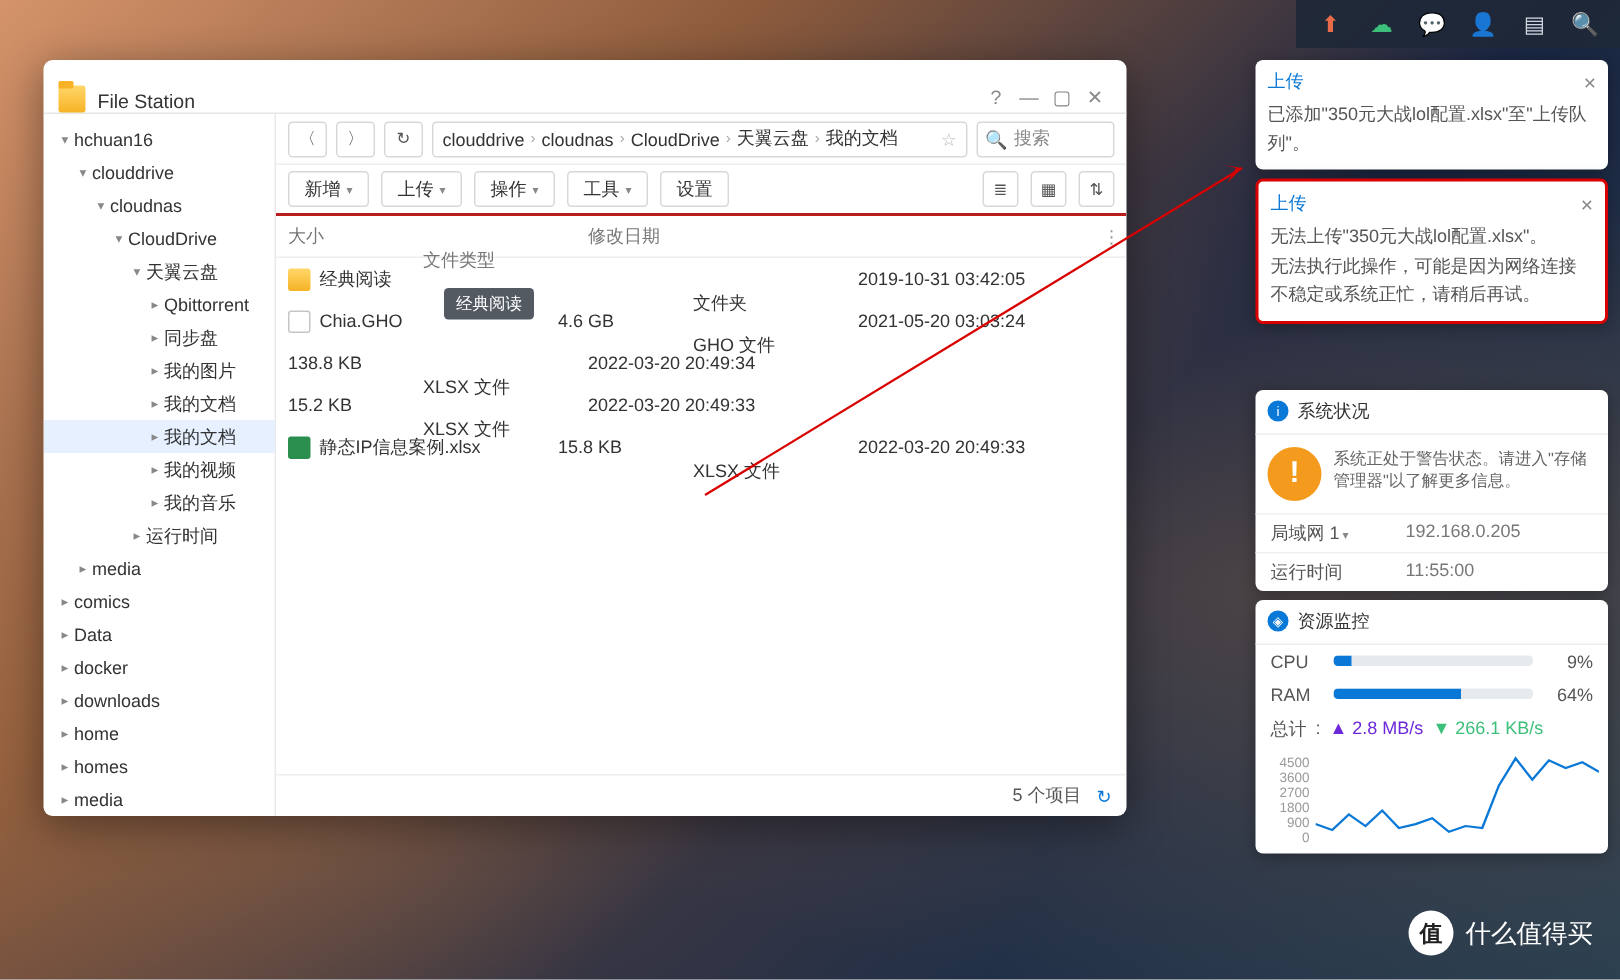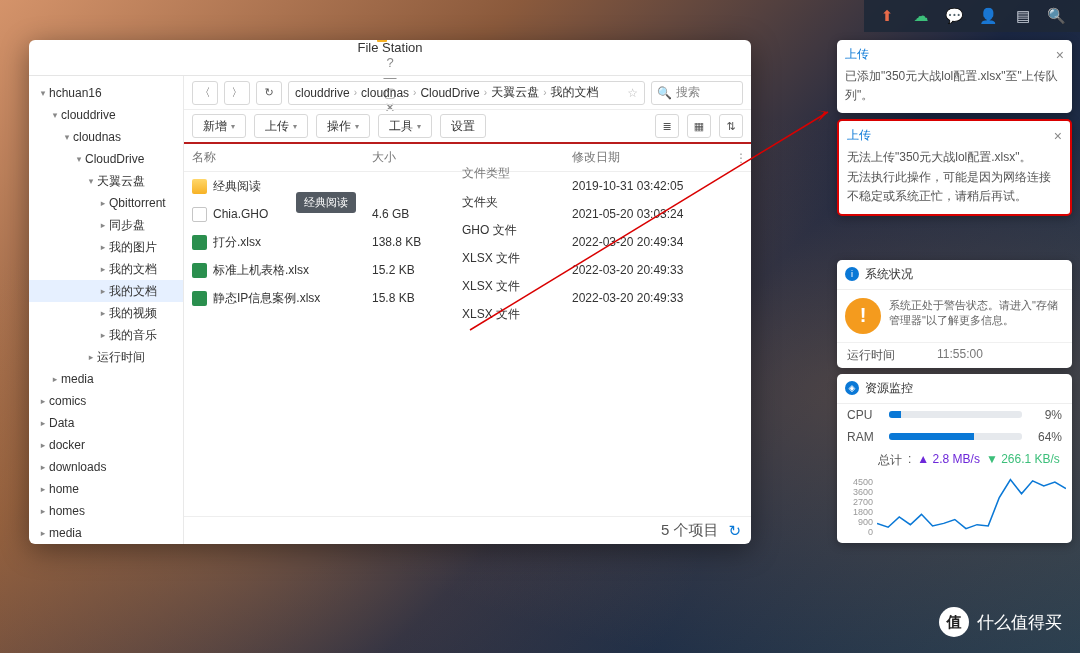--- a/index.html
+++ b/index.html
@@ -5,21 +5,21 @@
 * { margin: 0; padding: 0; box-sizing: border-box; font-family: -apple-system, "Microsoft YaHei", "Segoe UI", sans-serif; }
 body { width: 1080px; height: 653px; overflow: hidden; background: linear-gradient(135deg, #d4936a 0%, #8b5a3c 30%, #1a2642 60%, #2c4050 100%); position: relative; }
 .bg-wave { position: absolute; inset: 0; background: radial-gradient(ellipse at 20% 80%, rgba(180,120,70,0.4) 0%, transparent 40%), radial-gradient(ellipse at 80% 60%, rgba(180,120,70,0.3) 0%, transparent 50%); }
 
 
 .taskbar { position: absolute; top: 0; right: 0; height: 32px; display: flex; align-items: center; gap: 16px; padding: 0 14px; background: rgba(30,40,55,0.9); }
 .taskbar .ico { width: 18px; height: 18px; display: flex; align-items: center; justify-content: center; color: #cfd5df; cursor: pointer; font-size: 15px; }
 
 
 .fs-window { position: absolute; left: 29px; top: 40px; width: 722px; height: 504px; background: #fff; border-radius: 6px; box-shadow: 0 6px 28px rgba(0,0,0,0.4); display: flex; flex-direction: column; overflow: hidden; }
-.fs-titlebar { height: 36px; display: flex; align-items: center; padding: 0 10px; border-bottom: 1px solid #e5e5e5; flex-direction: column; }
+.fs-titlebar { height: 36px; display: flex; align-items: flex-end; padding: 0 10px; border-bottom: 1px solid #e5e5e5; }
 .fs-titlebar .app-icon { width: 18px; height: 18px; background: linear-gradient(#ffd76a,#f7b225); border-radius: 2px; margin-right: 8px; position: relative; }
 .fs-titlebar .app-icon::before { content:''; position:absolute; top:-3px; left:0; width:10px; height:5px; background:#f7b225; border-radius:1px; }
 .fs-titlebar .title { font-size: 13px; color: #333; flex: 1; }
 .fs-titlebar .wbtn { width: 22px; height: 22px; display:flex; align-items:center; justify-content:center; color:#888; cursor:pointer; font-size:13px; }
 
 .fs-body { flex:1; display:flex; overflow:hidden; }
 
 
 .tree { width: 155px; border-right:1px solid #e9e9e9; overflow:auto; padding: 6px 0; font-size:12px; color:#333; }
 .tree-item { display:flex; align-items:center; height:22px; padding-right:6px; cursor:pointer; white-space:nowrap; }
@@ -47,21 +47,21 @@
 .col-name { width:180px; display:flex; align-items:center; gap:6px; }
 .col-size { width:90px; }
 .col-type { width:110px;margin-top:32px; }
 .col-date { flex:1; }
 .col-menu { width:20px; color:#999; text-align:center; }
 .file-ico { width:15px; height:15px; border-radius:2px; flex-shrink:0; }
 .ico-folder { background:linear-gradient(#ffd76a,#f7b225); }
 .ico-gho { background:#fff; border:1px solid #c6c6c6; }
 .ico-xlsx { background:#2a8f4e; }
 .tooltip { position:absolute; left:112px; top:48px; background:#535a62; color:#fff; font-size:11px; padding:3px 8px; border-radius:3px; }
-.status { height:28px; border-top:1px solid #eee; display:flex; align-items:center; justify-content:flex-end; padding:0 10px; gap:10px; font-size:15px; color:#555; }
+.status { height:28px; border-top:1px solid #eee; display:flex; align-items:center; justify-content:flex-end; padding:0 10px; gap:10px; font-size:12px; color:#555; }
 .refresh { color:#0a78d6; cursor:pointer; }
 
 
 .arrow-svg { position:absolute; left:340px; top:90px; pointer-events:none; }
 
 
 .widgets { position:absolute; right:8px; top:40px; width:235px; display:flex; flex-direction:column; gap:6px; }
 .widget { background:#fff; border-radius:5px; box-shadow:0 2px 10px rgba(0,0,0,0.3); font-size:12px; color:#555; }
 .wg-head { display:flex; align-items:center; padding:6px 8px 2px; }
 .wg-head .ttl { color:#0a78d6; font-weight:500; flex:1; }
@@ -78,21 +78,21 @@
 .info-row { display:flex; padding:4px 10px; border-top:1px solid #f0f0f0; }
 .info-row .k { width:90px; color:#555; }
 .info-row .v { color:#777; }
 .lan-dd { font-size:8px; color:#888; margin-left:2px; }
 
 .res-row { display:flex; align-items:center; padding:4px 10px; gap:8px; }
 .res-row .k { width:34px; color:#555; }
 .bar { flex:1; height:7px; background:#e6e9ed; border-radius:3px; overflow:hidden; }
 .bar-fill { height:100%; background:#0a78d6; }
 .res-row .pct { width:32px; text-align:right; color:#555; }
-.total-row { padding:4px 10px; display:flex; gap:6px; color:#555;margin-left:31px; }
+.total-row { padding:4px 10px; display:flex; gap:6px; color:#555; }
 .up { color:#6d28d9; }
 .dn { color:#3cbf7a; }
 .chart { height:70px; padding:4px 6px 8px 40px; position:relative; }
 .chart .ylabels { position:absolute; left:6px; top:4px; bottom:8px; width:30px; display:flex; flex-direction:column; justify-content:space-between; font-size:9px; color:#999; text-align:right; }
 .chart svg { width:100%; height:100%; }
 
 
 .logo { position:absolute; right:18px; bottom:16px; display:flex; align-items:center; gap:8px; color:#fff; font-size:17px; font-weight:500; }
 .logo-badge { width:30px; height:30px; border-radius:50%; background:#fff; color:#222; display:flex; align-items:center; justify-content:center; font-weight:bold; font-size:15px; }
 </style>
@@ -248,21 +248,20 @@
         <div class="tb-btn">
             <span>设置</span>
           </div>
         <div class="spacer"></div>
         <div class="view-btn">≣</div>
         <div class="view-btn">▦</div>
         <div class="view-btn">⇅</div>
       </div>
       <div class="file-list">
         <div class="fl-head">
-          <div class="col-name">名称</div>
           <div class="col-size">大小</div>
           <div class="col-type">文件类型</div>
           <div class="col-date">修改日期</div>
           <div class="col-menu">⋮</div>
         </div>
         <div id="rows">
             <div class="fl-row">
               <div class="col-name">
                 <div class="file-ico ico-folder"></div>
                 <span>经典阅读</span>
@@ -276,34 +275,26 @@
               <div class="col-name">
                 <div class="file-ico ico-gho"></div>
                 <span>Chia.GHO</span>
               </div>
               <div class="col-size">4.6 GB</div>
               <div class="col-type">GHO 文件</div>
               <div class="col-date">2021-05-20 03:03:24</div>
               <div class="col-menu"></div>
             </div>
             <div class="fl-row">
-              <div class="col-name">
-                <div class="file-ico ico-xlsx"></div>
-                <span>打分.xlsx</span>
-              </div>
               <div class="col-size">138.8 KB</div>
               <div class="col-type">XLSX 文件</div>
               <div class="col-date">2022-03-20 20:49:34</div>
               <div class="col-menu"></div>
             </div>
             <div class="fl-row">
-              <div class="col-name">
-                <div class="file-ico ico-xlsx"></div>
-                <span>标准上机表格.xlsx</span>
-              </div>
               <div class="col-size">15.2 KB</div>
               <div class="col-type">XLSX 文件</div>
               <div class="col-date">2022-03-20 20:49:33</div>
               <div class="col-menu"></div>
             </div>
             <div class="fl-row">
               <div class="col-name">
                 <div class="file-ico ico-xlsx"></div>
                 <span>静态IP信息案例.xlsx</span>
               </div>
@@ -352,20 +343,24 @@
         <span>系统状况</span>
       </div>
     <div class="warn-row">
       <div class="warn-ico">!</div>
       <div class="warn-txt">
         <div style="font-size:11px;color:#666;">系统正处于警告状态。请进入"存储管理器"以了解更多信息。</div>
       </div>
     </div>
     <div id="sysrows">
         <div class="info-row">
+          <span class="k">局域网 1<span class="lan-dd">▾</span></span>
+          <span class="v">192.168.0.205</span>
+        </div>
+        <div class="info-row">
           <span class="k">运行时间</span>
           <span class="v">11:55:00</span>
         </div>
       </div>
   </div>
 
   <div class="widget">
     <div class="wg-sec-head">
         <span class="dot" style="background:#0a78d6">◈</span>
         <span>资源监控</span>

